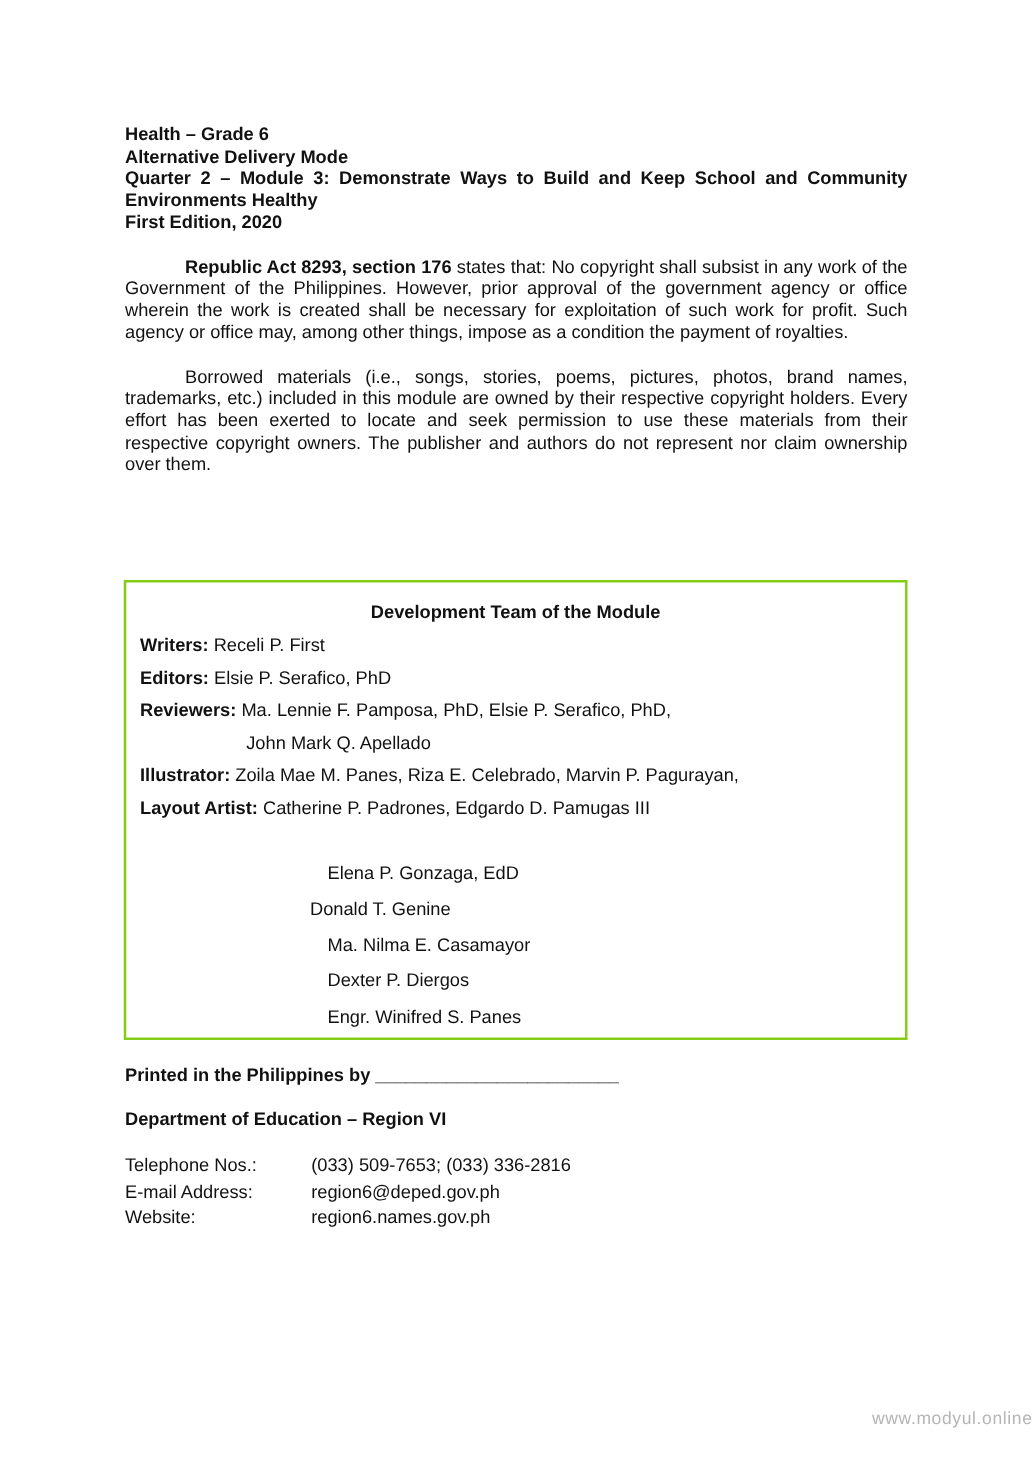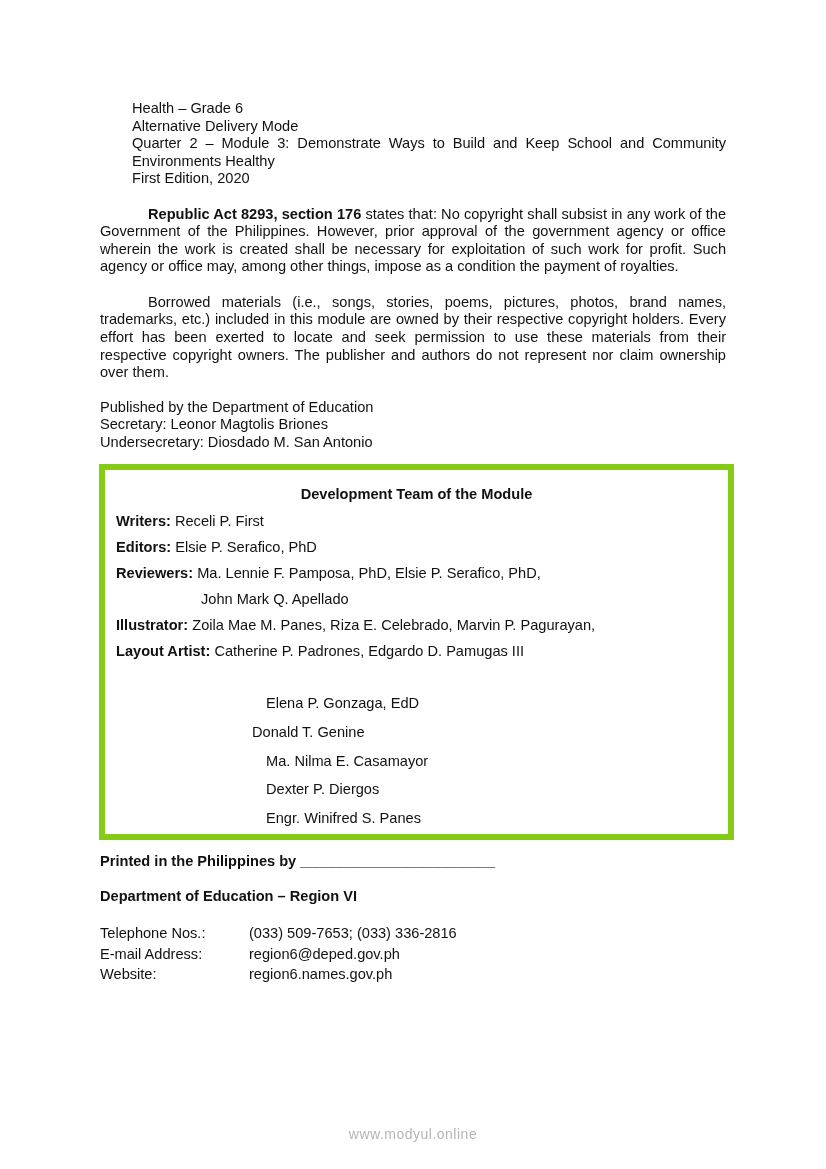--- a/index.html
+++ b/index.html
@@ -1,33 +1,33 @@
 <!DOCTYPE html>
 <html><head>
 <meta charset="utf-8">
 <style>
   html, body { margin:0; padding:0; background:#ffffff; }
   body { width:826px; height:1169px; position:relative; overflow:hidden;
          font-family:"Liberation Sans", sans-serif; color:#111; font-size:14.6px; }
   .page { position:absolute; left:100px; top:100px; width:626px; }
-  .hdr div { font-weight:normal; line-height:17.5px;margin-left:32px; }
+  .hdr div { font-weight:bold; line-height:17.5px; }
   .hdr .just { text-align:justify; text-align-last:justify; }
   .para { margin-top:18px; line-height:17.6px; text-align:justify; }
   .para .ind { display:inline-block; width:48px; }
   .pub { margin-top:17px; line-height:17.6px; }
   .team { position:absolute; left:99px; top:464px; width:623px; height:364px;
-          border:6px solid #84cc16; box-sizing:content-box; }
+          border:2px solid #84cc16; box-sizing:content-box; }
   .team .title { text-align:center; font-weight:bold; position:absolute; top:16px; left:0; right:0; }
   .team .row { position:absolute; left:11px; white-space:nowrap; }
   .team .row b { font-weight:bold; }
   .printed { position:absolute; left:100px; top:853px; font-weight:bold; }
   .region { position:absolute; left:100px; top:888px; font-weight:bold; }
   .contact { position:absolute; left:100px; top:923px; line-height:20.5px; }
   .contact .lbl { display:inline-block; width:149px; }
-  .footer { position:absolute; left:0; right:0; top:1126px; text-align:center;
+  .footer { position:absolute; left:0; right:0; top:1126px; text-align:right;
             color:#b5b5b5; font-size:14px; letter-spacing:0.5px; }
 </style>
 </head>
 <body>
 
 <div class="page">
   <div class="hdr">
     <div>Health – Grade 6</div>
     <div>Alternative Delivery Mode</div>
     <div class="just">Quarter 2 – Module 3: Demonstrate Ways to Build and Keep School and Community</div>
@@ -36,25 +36,20 @@
   </div>
 
   <p class="para" style="margin-bottom:0">
     <span class="ind"></span><b>Republic Act 8293, section 176</b><span> states that: No copyright shall subsist in any work of the Government of the Philippines. However, prior approval of the government agency or office wherein the work is created shall be necessary for exploitation of such work for profit. Such agency or office may, among other things, impose as a condition the payment of royalties.</span>
   </p>
 
   <p class="para" style="margin-bottom:0">
     <span class="ind"></span><span>Borrowed materials (i.e., songs, stories, poems, pictures, photos, brand names, trademarks, etc.) included in this module are owned by their respective copyright holders. Every effort has been exerted to locate and seek permission to use these materials from their respective copyright owners. The publisher and authors do not represent nor claim ownership over them.</span>
   </p>
 
-  <div class="pub">
-    <div>Published by the Department of Education</div>
-    <div>Secretary: Leonor Magtolis Briones</div>
-    <div>Undersecretary: Diosdado M. San Antonio</div>
-  </div>
 </div>
 
 <div class="team">
   <div class="title">Development Team of the Module</div>
   <div class="row" style="top:43px"><b>Writers:</b><span> Receli P. First</span></div>
   <div class="row" style="top:69px"><b>Editors:</b><span> Elsie P. Serafico, PhD</span></div>
   <div class="row" style="top:95px"><b>Reviewers:</b><span> Ma. Lennie F. Pamposa, PhD, Elsie P. Serafico, PhD,</span></div>
   <div class="row" style="top:121px; left:96px">John Mark Q. Apellado</div>
   <div class="row" style="top:173px"><b>Layout Artist:</b><span> Catherine P. Padrones, Edgardo D. Pamugas III</span></div>
   <div class="row" style="top:147px"><b>Illustrator:</b><span> Zoila Mae M. Panes, Riza E. Celebrado, Marvin P. Pagurayan,</span></div>

